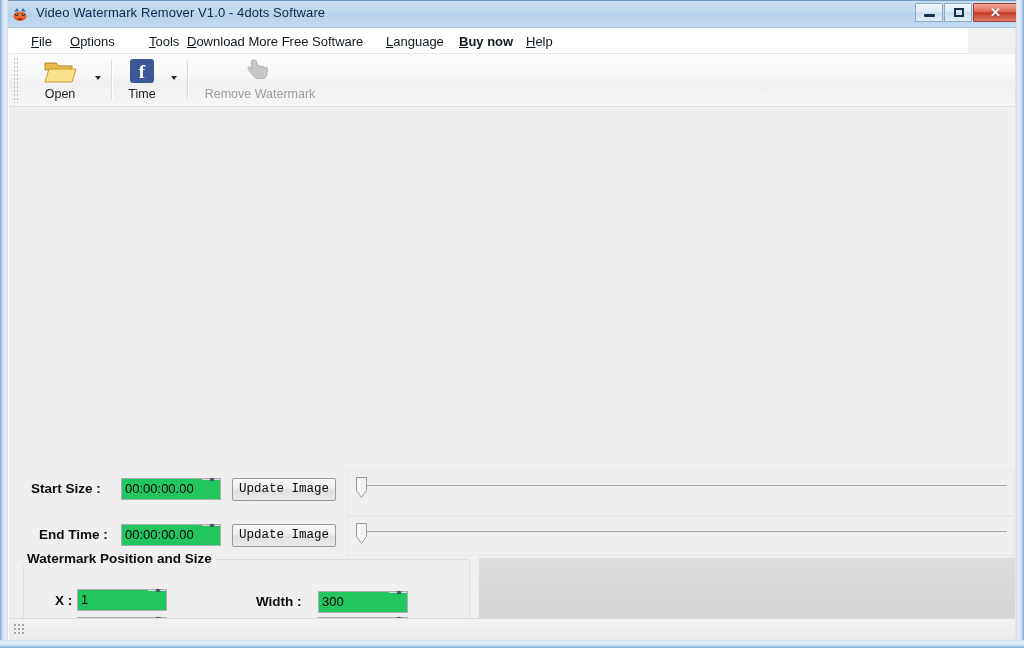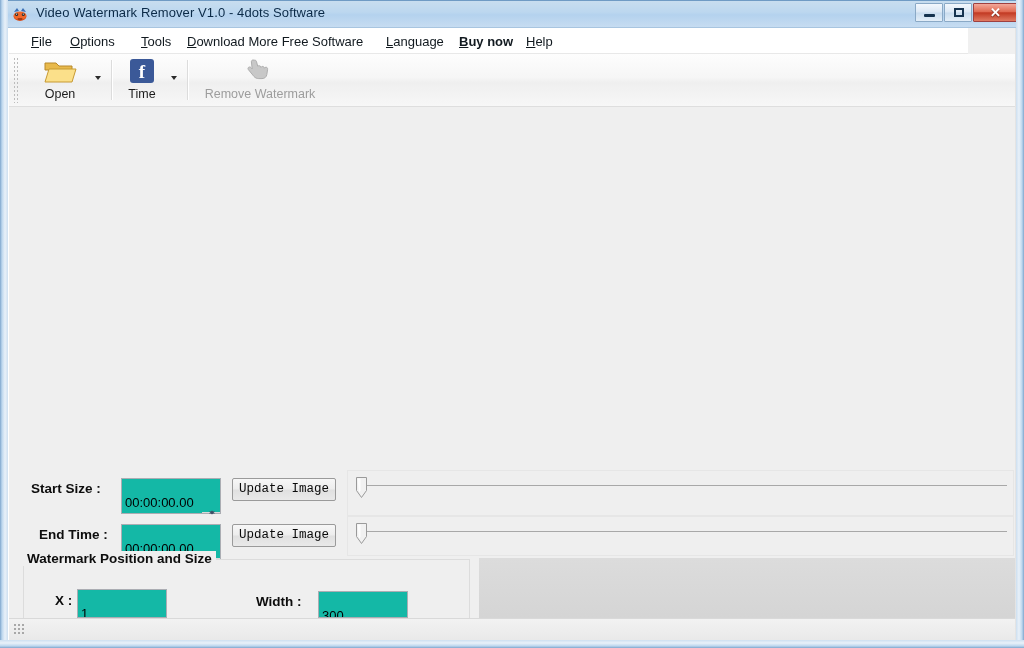--- a/index.html
+++ b/index.html
@@ -197,26 +197,26 @@
   .time-row { position: absolute; left: 0; height: 40px; }
   .time-label {
     position: absolute;
     font-size: 13.5px; font-weight: bold; color: #0d0d0d;
     white-space: nowrap;
   }
 
   
   .spin-edit {
     position: absolute;
-    height: 36px;
-    background: #14b8a6;
+    height: 22px;
+    background: #22c55e;
     border: 1px solid #abadb3;
     box-sizing: border-box;
     display: flex;
-    align-items: flex-end;
+    align-items: flex-start;
   }
   .spin-edit .value {
     flex: 1 1 auto;
     font-size: 13px;
     color: #000;
     line-height: 20px;
     padding-left: 3px;
     white-space: nowrap;
     overflow: hidden;
     font-family: "Liberation Sans", sans-serif;
@@ -370,21 +370,21 @@
         <span class="glyph-close">✕</span>
       </div>
     </div>
   </div>
 
   <div id="client">
 
     <div id="menu-bar">
       <div class="menu-item" style="left:18px;"><u>F</u>ile</div>
       <div class="menu-item" style="left:57px;"><u>O</u>ptions</div>
-      <div class="menu-item" style="left:128px;"><u>T</u>ools</div>
+      <div class="menu-item" style="left:136px;"><u>T</u>ools</div>
       <div class="menu-item" style="left:174px;"><u>D</u>ownload More Free Software</div>
       <div class="menu-item" style="left:373px;"><u>L</u>anguage</div>
       <div class="menu-item menu-bold" style="left:446px;"><u>B</u>uy now</div>
       <div class="menu-item" style="left:513px;"><u>H</u>elp</div>
     </div>
 
     <div id="toolbar">
       <div id="toolbar-grip"></div>
 
       <div class="tb-button" style="left:24px; width:54px;">

